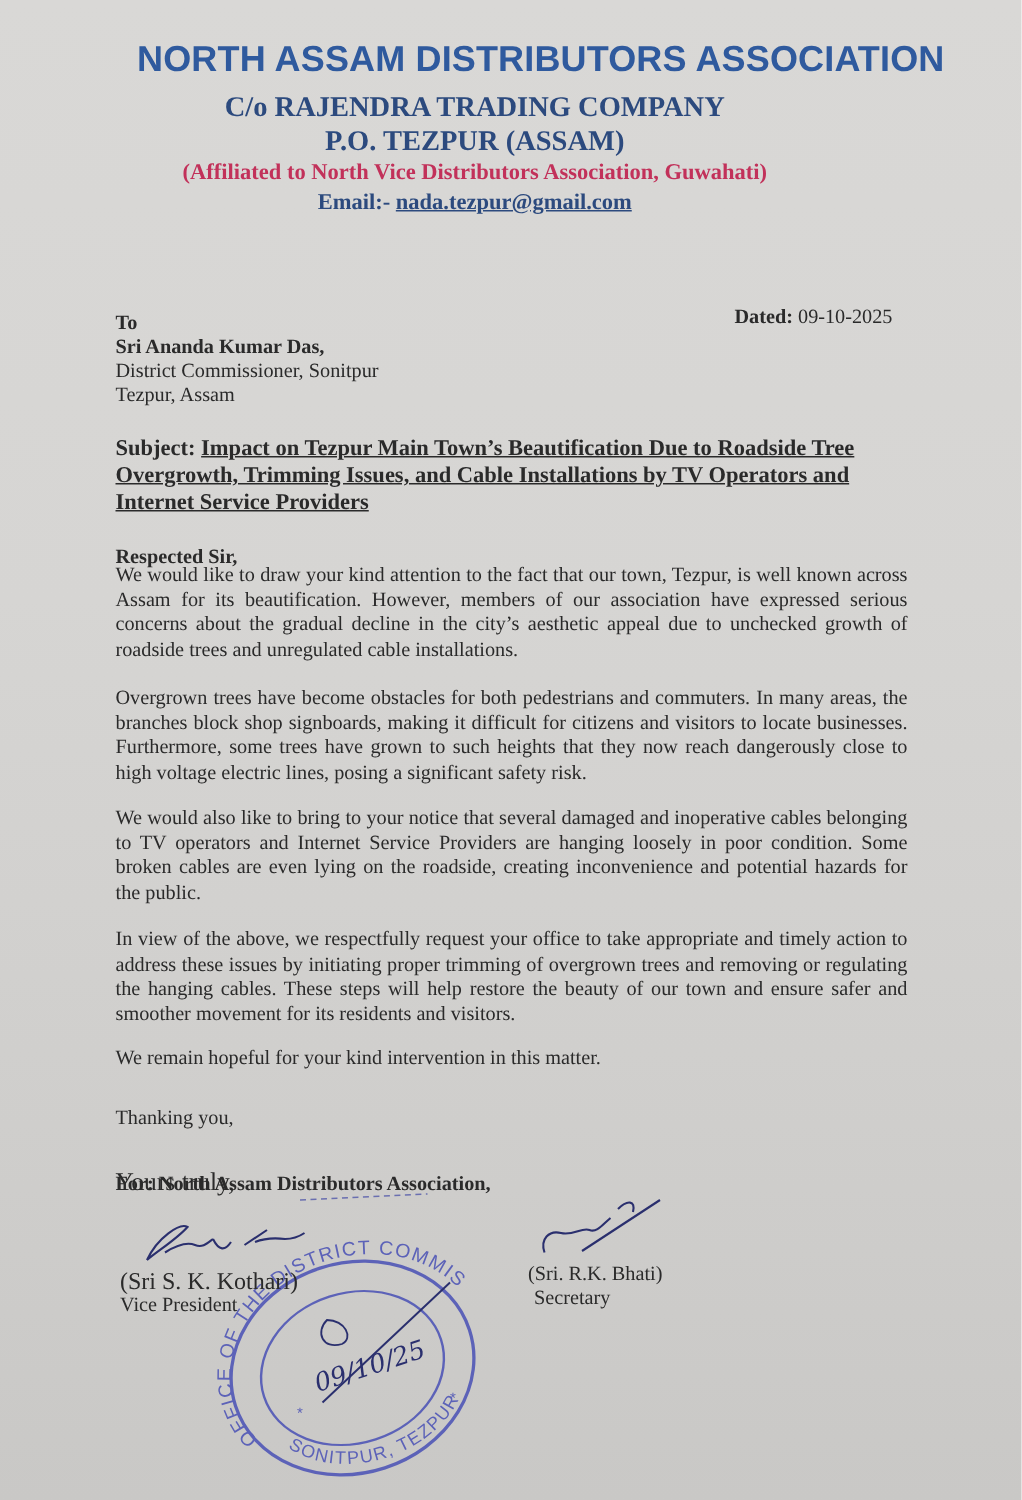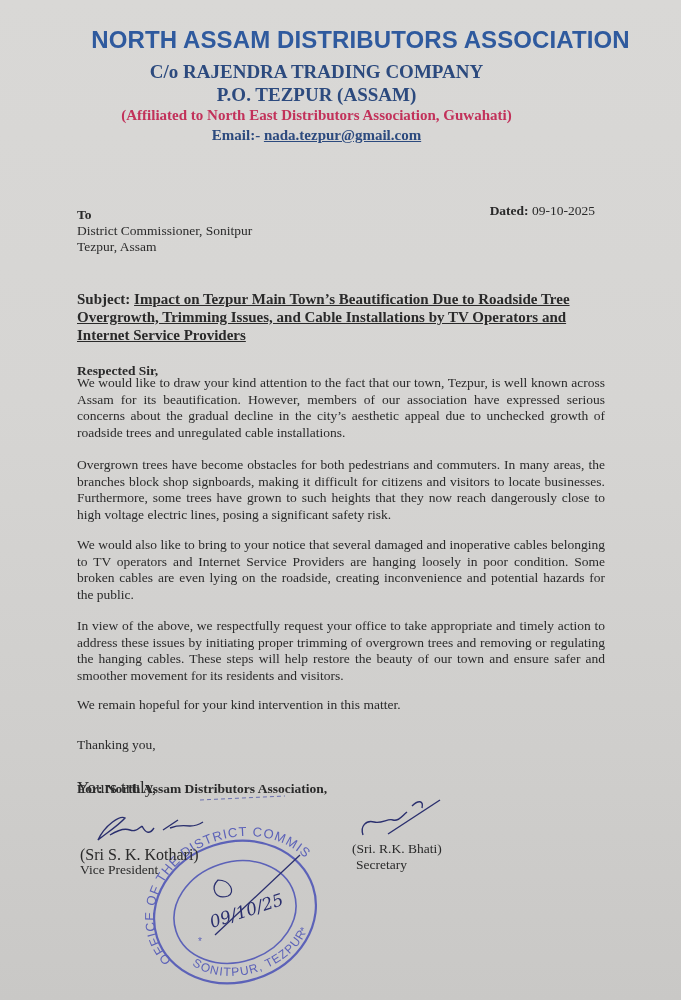--- a/index.html
+++ b/index.html
@@ -44,30 +44,31 @@
   .sig2-title { position:absolute; left:356px; top:857px; font-size:13.5px; }
   svg.ink { position:absolute; left:0; top:0; pointer-events:none; }
 </style>
 </head>
 <body>
 
 <div>
   <div class="lh-title">NORTH ASSAM DISTRIBUTORS ASSOCIATION</div>
   <div class="lh-line lh-co">C/o RAJENDRA TRADING COMPANY</div>
   <div class="lh-line lh-po">P.O. TEZPUR (ASSAM)</div>
-  <div class="lh-line lh-aff">(Affiliated to North East Distributors Association, Guwahati)</div>
+  <div class="lh-line lh-aff">(Affiliated to North Vice Distributors Association, Guwahati)</div>
   <div class="lh-line lh-email">
     <span>Email:- </span><span class="em">nada.tezpur@gmail.com</span>
   </div>
 </div>
 
 <div class="dated"><b>Dated:</b><span> 09-10-2025</span></div>
 
 <div class="block to">
   <div class="b">To</div>
+  <div class="b">Sri Ananda Kumar Das,</div>
   <div>District Commissioner, Sonitpur</div>
   <div>Tezpur, Assam</div>
 </div>
 
 <div class="subject"><span>Subject: </span><span class="u">Impact on Tezpur Main Town’s Beautification Due to Roadside Tree Overgrowth, Trimming Issues, and Cable Installations by TV Operators and Internet Service Providers</span></div>
 
 <div class="salutation">Respected Sir,</div>
 <div class="para p1">We would like to draw your kind attention to the fact that our town, Tezpur, is well known across Assam for its beautification. However, members of our association have expressed serious concerns about the gradual decline in the city’s aesthetic appeal due to unchecked growth of roadside trees and unregulated cable installations.</div>
 <div class="para p2">Overgrown trees have become obstacles for both pedestrians and commuters. In many areas, the branches block shop signboards, making it difficult for citizens and visitors to locate businesses. Furthermore, some trees have grown to such heights that they now reach dangerously close to high voltage electric lines, posing a significant safety risk.</div>
 <div class="para p3">We would also like to bring to your notice that several damaged and inoperative cables belonging to TV operators and Internet Service Providers are hanging loosely in poor condition. Some broken cables are even lying on the roadside, creating inconvenience and potential hazards for the public.</div>

